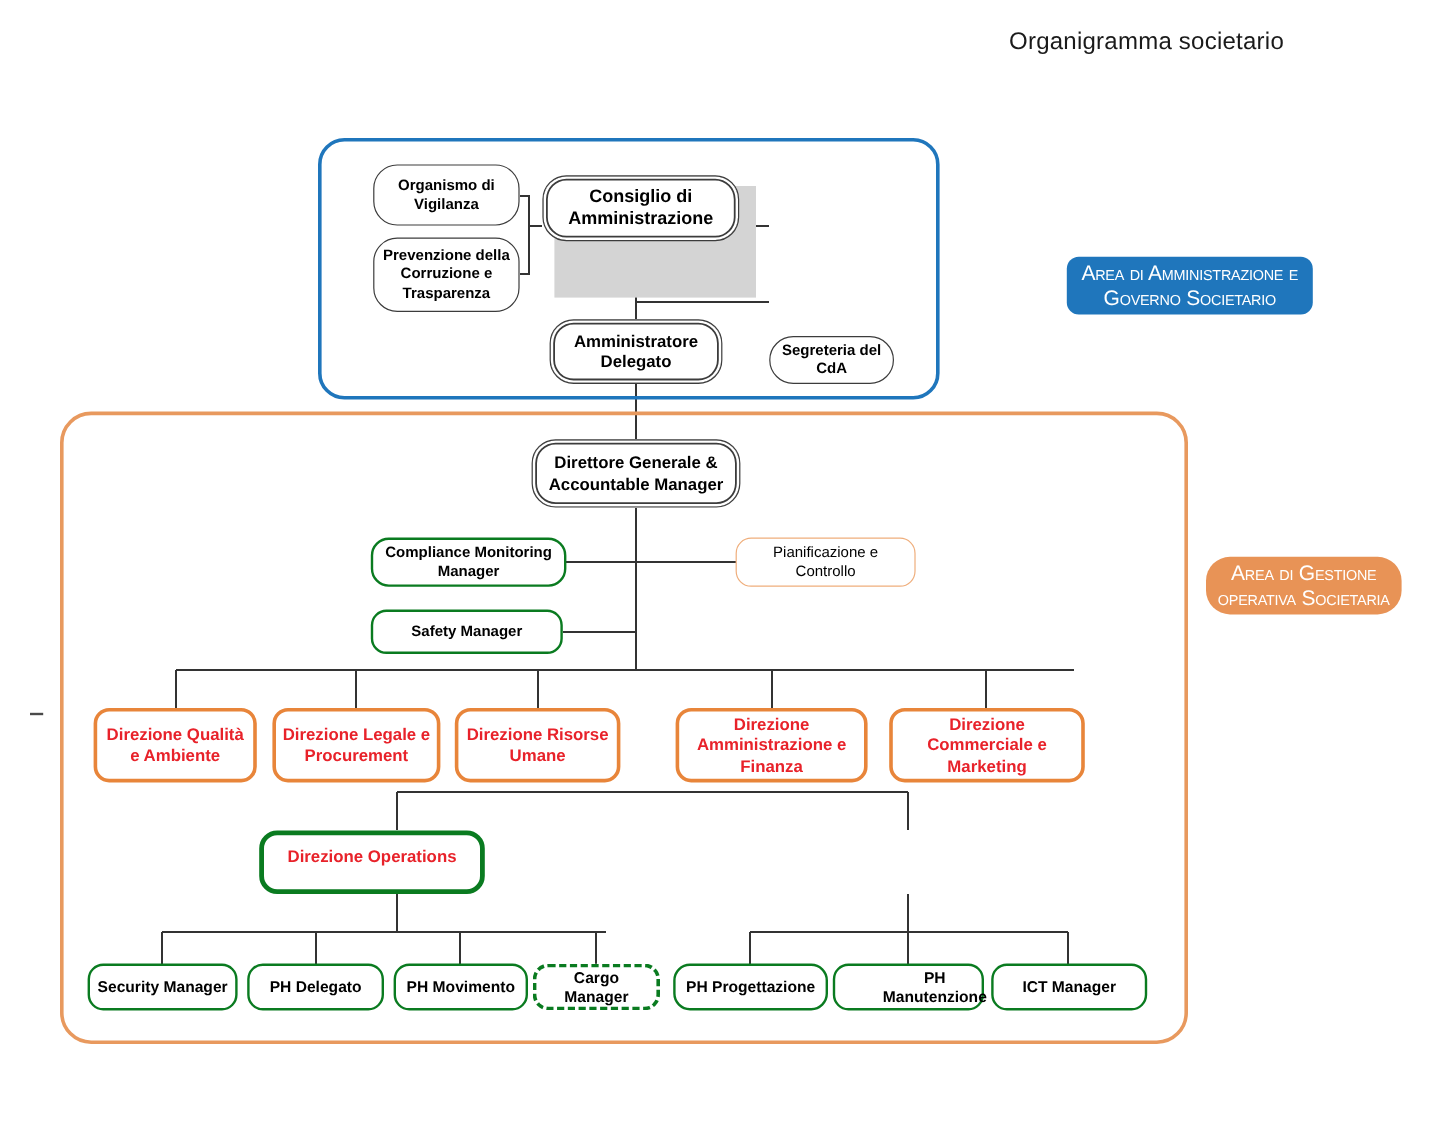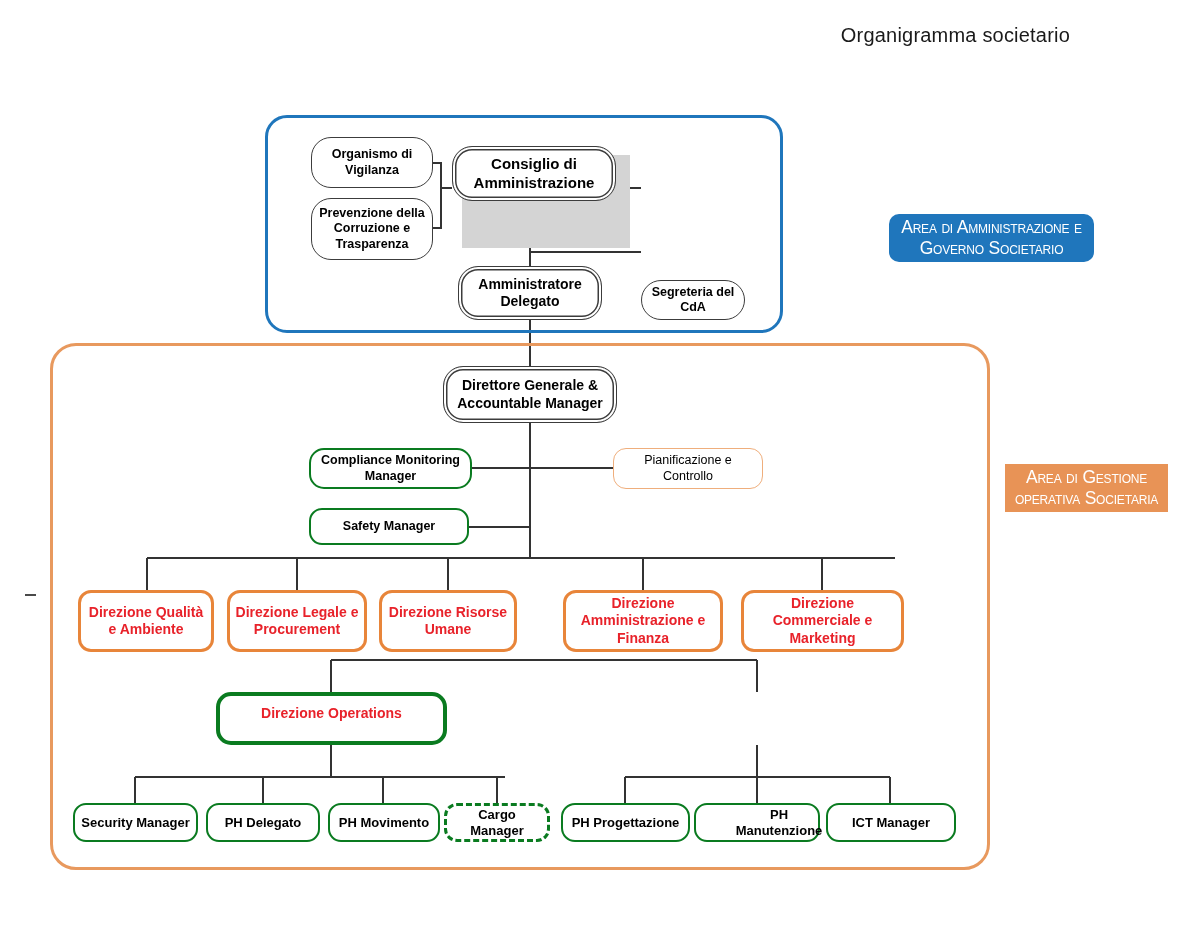--- a/index.html
+++ b/index.html
@@ -65,21 +65,21 @@
     text-align: center;
     line-height: 1.22;
     font-size: 17.5px;
     letter-spacing: -0.2px;
     display: flex;
     align-items: center;
     justify-content: center;
     white-space: nowrap;
   }
   .legend-blue { background: #1f76bc; border-radius: 10px; }
-  .legend-orange { background: #e89356; }
+  .legend-orange { background: #e89356; border-radius: 20px; }
 
   
   .node {
     position: absolute;
     box-sizing: border-box;
     display: flex;
     align-items: center;
     justify-content: center;
     text-align: center;
     background: #ffffff;
@@ -236,21 +236,21 @@
   <div class="node n-peach" style="left:613px; top:448px; width:150px; height:41px; font-size:12.5px; font-weight:normal;">Pianificazione e Controllo</div>
 
   <div class="node n-green" style="left:309px; top:508px; width:160px; height:37px; font-size:12.5px;">Safety Manager</div>
 
   <div class="node n-orange" style="left:78px; top:590px; width:136px; height:62px;">Direzione Qualità e Ambiente</div>
   <div class="node n-orange" style="left:227px; top:590px; width:140px; height:62px;">Direzione Legale e Procurement</div>
   <div class="node n-orange" style="left:379px; top:590px; width:138px; height:62px;">Direzione Risorse Umane</div>
   <div class="node n-orange" style="left:563px; top:590px; width:160px; height:62px;">Direzione Amministrazione e Finanza</div>
   <div class="node n-orange" style="left:741px; top:590px; width:163px; height:62px;">Direzione Commerciale e Marketing</div>
 
-  <div class="node n-green-thick" style="left:216px; top:692px; width:231px; height:53px;">Direzione Operations</div>
+  <div class="node n-green-thick" style="left:216px; top:692px; width:188px; height:53px;">Direzione Operations</div>
 
   <div class="node n-green" style="left:73px; top:803px; width:125px; height:39px;">Security Manager</div>
   <div class="node n-green" style="left:206px; top:803px; width:114px; height:39px;">PH Delegato</div>
   <div class="node n-green" style="left:328px; top:803px; width:112px; height:39px;">PH Movimento</div>
   <div class="node n-green-dashed" style="left:444px; top:803px; width:106px; height:39px;">Cargo Manager</div>
 
   <div class="node n-green" style="left:561px; top:803px; width:129px; height:39px;border-radius:14px;">PH Progettazione</div>
   <div class="node n-green" style="left:694px; top:803px; width:126px; height:39px;padding-left:48px;">PH Manutenzione</div>
   <div class="node n-green" style="left:826px; top:803px; width:130px; height:39px;">ICT Manager</div>
 

